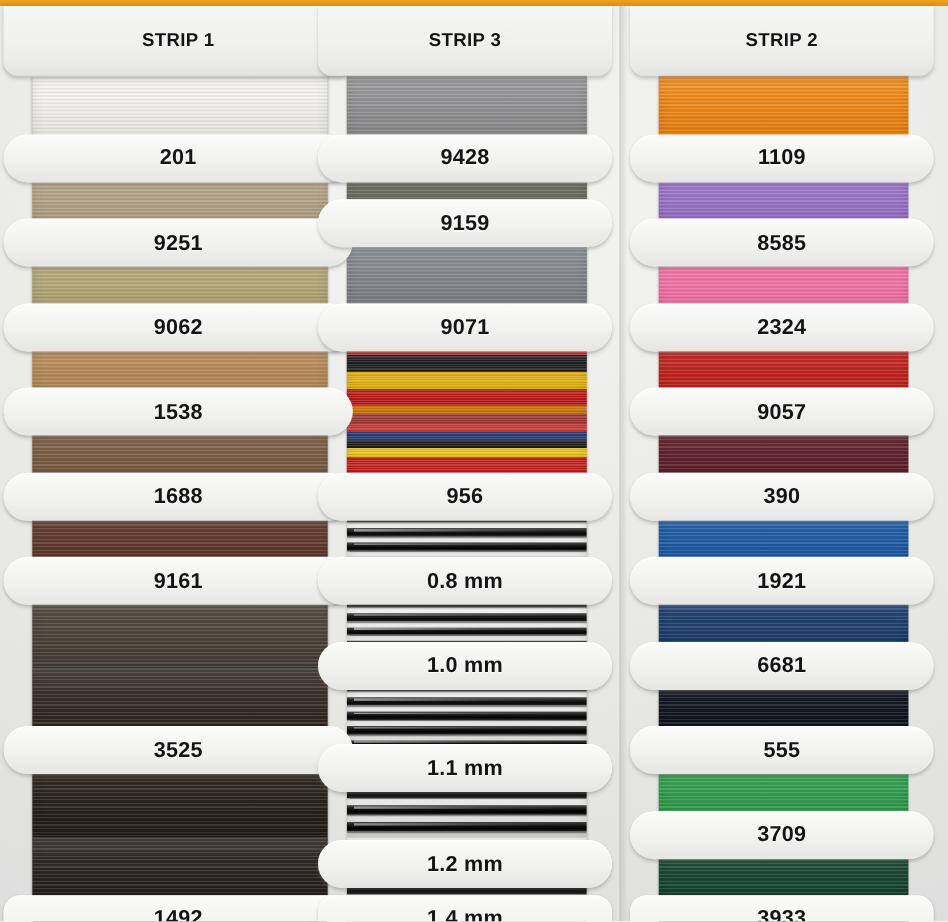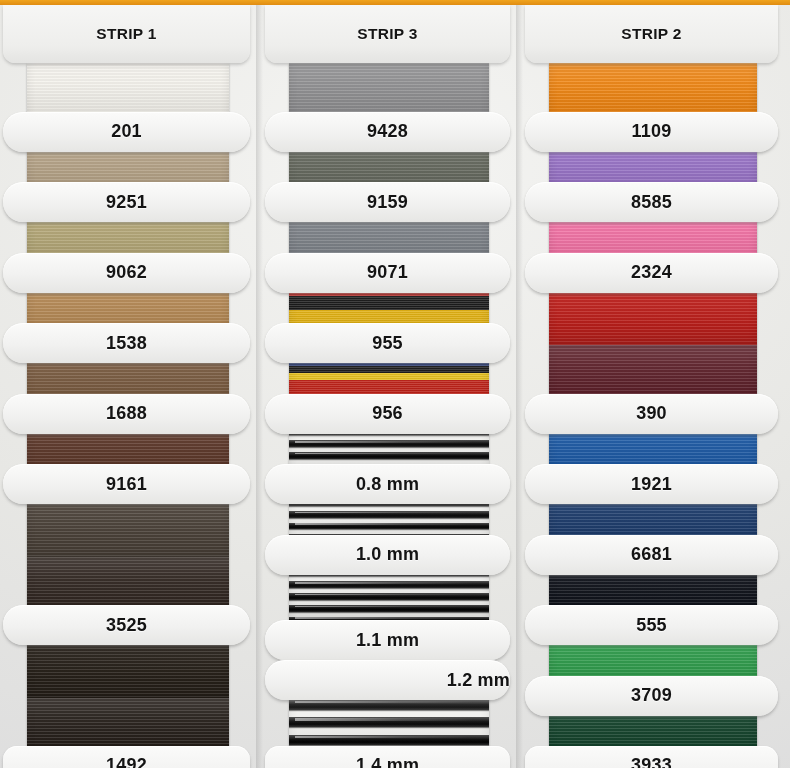--- a/index.html
+++ b/index.html
@@ -33,21 +33,21 @@
     height: 5px;
     z-index: 40;
   }
 
   
   .column {
     position: absolute;
     top: 0;
     bottom: 0;
   }
-  #col-0 { left: 0px;   width: 262px; }
+  #col-0 { left: 0px;   width: 262px; padding-left: 44px; }
   #col-1 { left: 262px; width: 260px; }
   #col-2 { left: 522px; width: 268px; }
 
   
   .col-gap {
     position: absolute;
     top: 0; bottom: 0;
     width: 10px;
     z-index: 3;
     background: linear-gradient(90deg, rgba(140,140,140,.30), rgba(255,255,255,0) 70%);
@@ -266,34 +266,31 @@
       </div>
       <div class="swatch-row" style="top: 63px; height: 70.5px;">
         <div class="thread" style="background: rgb(142, 142, 144);"></div>
       </div>
       <div class="label-pill" style="top: 111.5px;">
         <span class="label-text">9428</span>
       </div>
       <div class="swatch-row" style="top: 133.5px; height: 70.5px;">
         <div class="thread" style="background: rgb(102, 106, 95);"></div>
       </div>
-      <div class="label-pill" style="top: 182px; align-items: center;">
+      <div class="label-pill" style="top: 166px; align-items: center;">
         <span class="label-text">9159</span>
       </div>
       <div class="swatch-row" style="top: 204px; height: 70.5px;">
         <div class="thread" style="background: rgb(126, 131, 137);"></div>
       </div>
       <div class="label-pill" style="top: 252.5px;">
         <span class="label-text">9071</span>
       </div>
       <div class="swatch-row" style="top: 274.5px; height: 70.5px;">
         <div class="thread striped" style="background: linear-gradient(rgb(17, 17, 17) 0%, rgb(17, 17, 17) 10%, rgb(184, 28, 23) 10%, rgb(184, 28, 23) 20%, rgb(184, 28, 23) 20%, rgb(184, 28, 23) 30%, rgb(20, 20, 20) 30%, rgb(20, 20, 20) 40%, rgb(20, 20, 20) 40%, rgb(20, 20, 20) 50%, rgb(232, 181, 16) 50%, rgb(232, 181, 16) 60%, rgb(232, 181, 16) 60%, rgb(232, 181, 16) 70%, rgb(196, 32, 22) 70%, rgb(196, 32, 22) 80%, rgb(196, 32, 22) 80%, rgb(196, 32, 22) 90%, rgb(239, 138, 16) 90%, rgb(239, 138, 16) 100%);"></div>
-      </div>
-      <div class="label-pill" style="top: 323px;">
-        <span class="label-text">955</span>
       </div>
       <div class="swatch-row" style="top: 345px; height: 70.5px;">
         <div class="thread striped" style="background: linear-gradient(rgb(142, 20, 18) 0%, rgb(142, 20, 18) 10%, rgb(194, 32, 26) 10%, rgb(194, 32, 26) 20%, rgb(27, 47, 110) 20%, rgb(27, 47, 110) 30%, rgb(20, 20, 20) 30%, rgb(20, 20, 20) 40%, rgb(232, 193, 24) 40%, rgb(232, 193, 24) 50%, rgb(196, 32, 22) 50%, rgb(196, 32, 22) 60%, rgb(196, 32, 22) 60%, rgb(196, 32, 22) 70%, rgb(232, 181, 16) 70%, rgb(232, 181, 16) 80%, rgb(26, 79, 160) 80%, rgb(26, 79, 160) 90%, rgb(31, 122, 58) 90%, rgb(31, 122, 58) 100%);"></div>
       </div>
       <div class="label-pill" style="top: 393.5px;">
         <span class="label-text">956</span>
       </div>
       <div class="swatch-row" style="top: 415.5px; height: 70.5px;">
         <div class="thread cord" style="background: rgb(240, 240, 238);">
           <div class="strand" style="top: 2%; height: 9.66667%;">
@@ -381,21 +378,21 @@
             <div class="glint"></div>
           </div>
           <div class="strand" style="top: 62.4%; height: 11.6%;">
             <div class="glint"></div>
           </div>
           <div class="strand" style="top: 82.4%; height: 11.6%;">
             <div class="glint"></div>
           </div>
         </div>
       </div>
-      <div class="label-pill" style="top: 660px; justify-content: flex-end;">
+      <div class="label-pill" style="top: 700px;">
         <span class="label-text">1.2 mm</span>
       </div>
       <div class="swatch-row" style="top: 697.5px; height: 70.5px;">
         <div class="thread cord" style="background: rgb(240, 240, 238);">
           <div class="strand" style="top: 3%; height: 14.5%;">
             <div class="glint"></div>
           </div>
           <div class="strand" style="top: 28%; height: 14.5%;">
             <div class="glint"></div>
           </div>
@@ -429,20 +426,23 @@
       </div>
       <div class="swatch-row" style="top: 204px; height: 70.5px;">
         <div class="thread" style="background: rgb(245, 115, 166);"></div>
       </div>
       <div class="label-pill" style="top: 252.5px;">
         <span class="label-text">2324</span>
       </div>
       <div class="swatch-row" style="top: 274.5px; height: 70.5px;">
         <div class="thread" style="background: rgb(194, 32, 28);"></div>
       </div>
+      <div class="label-pill" style="top: 323px;">
+        <span class="label-text">9057</span>
+      </div>
       <div class="swatch-row" style="top: 345px; height: 70.5px;">
         <div class="thread" style="background: rgb(93, 31, 41);"></div>
       </div>
       <div class="label-pill" style="top: 393.5px;">
         <span class="label-text">390</span>
       </div>
       <div class="swatch-row" style="top: 415.5px; height: 70.5px;">
         <div class="thread" style="background: rgb(28, 90, 166);"></div>
       </div>
       <div class="label-pill" style="top: 464px;">

